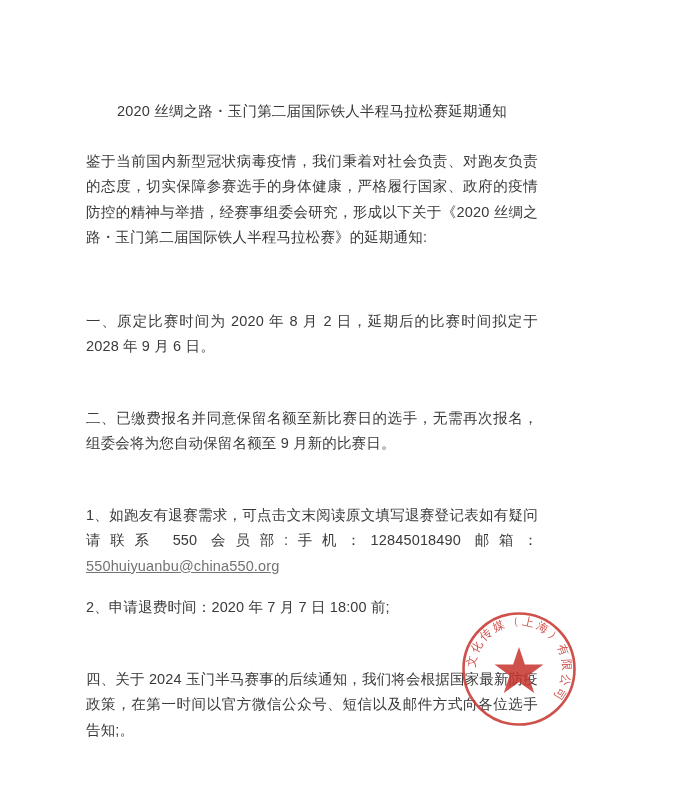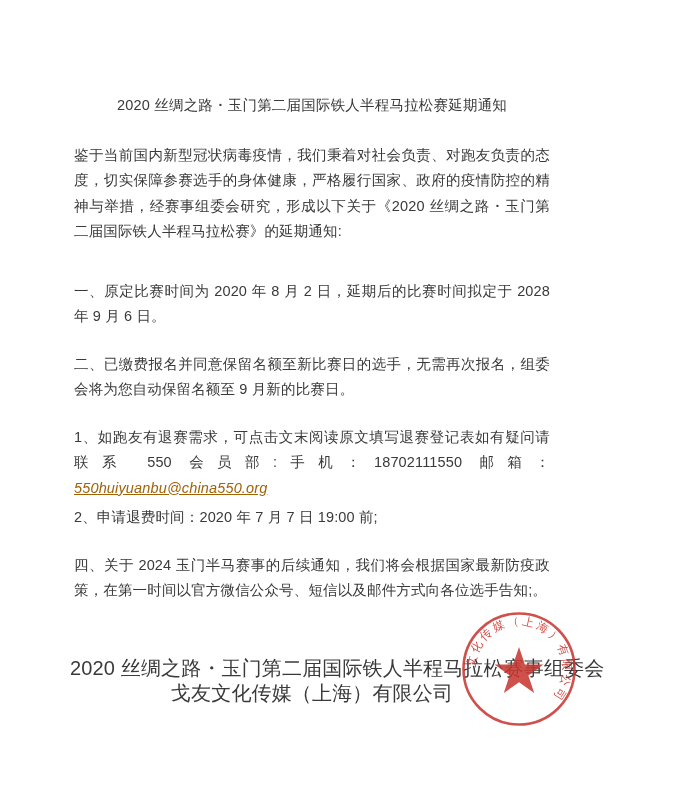--- a/index.html
+++ b/index.html
@@ -15,54 +15,53 @@
     color: #3a3a3a;
     position: relative;
     overflow: hidden;
   }
 
   .page {
     position: relative;
     width: 624px;
     height: 793px;
     box-sizing: border-box;
-    padding: 10px 70px;
+    padding: 16px 70px;
   }
 
   .doc-title {
     text-align: center;
     font-size: 14.5px;
     line-height: 1.5;
     color: #3a3a3a;
     letter-spacing: 0.2px;
     padding-top: 85px;
   }
 
   .body-block {
     margin-top: 26px;
   }
 
   p.para {
-    margin: 4px;
+    margin: 16px;
     font-size: 14.5px;
     line-height: 25.5px;
     letter-spacing: 0.15px;
     color: #3a3a3a;
     text-align: justify;
     text-justify: inter-ideograph;
   }
 
   .gap-lg { height: 26px; }
   .gap-md { height: 14px; }
 
   a.email-link {
-    color: #a16207;
+    color: #737373;
     text-decoration: underline;
     text-underline-offset: 1px;
-    font-style: italic;
   }
 
   .signature {
     margin-top: 34px;
     text-align: center;
     font-size: 20px;
     line-height: 25.5px;
     letter-spacing: 0.15px;
     color: #3a3a3a;
     position: relative;
@@ -99,23 +98,23 @@
 
     <p class="para">一、原定比赛时间为 2020 年 8 月 2 日，延期后的比赛时间拟定于 2028 年 9 月 6 日。</p>
 
     <div class="gap-md"></div>
 
     <p class="para">二、已缴费报名并同意保留名额至新比赛日的选手，无需再次报名，组委会将为您自动保留名额至 9 月新的比赛日。</p>
 
     <div class="gap-md"></div>
 
 
-    <p class="para"><span>1、如跑友有退赛需求，可点击文末阅读原文填写退赛登记表如有疑问请联系 550 会员部:手机：18702111550 邮箱：</span><a class="email-link" href="#">550huiyuanbu@china550.org</a></p>
+    <p class="para"><span>1、如跑友有退赛需求，可点击文末阅读原文填写退赛登记表如有疑问请联系 550 会员部:手机：12845018490 邮箱：</span><a class="email-link" href="#">550huiyuanbu@china550.org</a></p>
 
-    <p class="para">2、申请退费时间：2020 年 7 月 7 日 19:00 前;</p>
+    <p class="para">2、申请退费时间：2020 年 7 月 7 日 18:00 前;</p>
 
 
     <div class="gap-md"></div>
 
     <p class="para">四、关于 2024 玉门半马赛事的后续通知，我们将会根据国家最新防疫政策，在第一时间以官方微信公众号、短信以及邮件方式向各位选手告知;。</p>
 
     <div class="gap-md"></div>
 
 
   </div>

